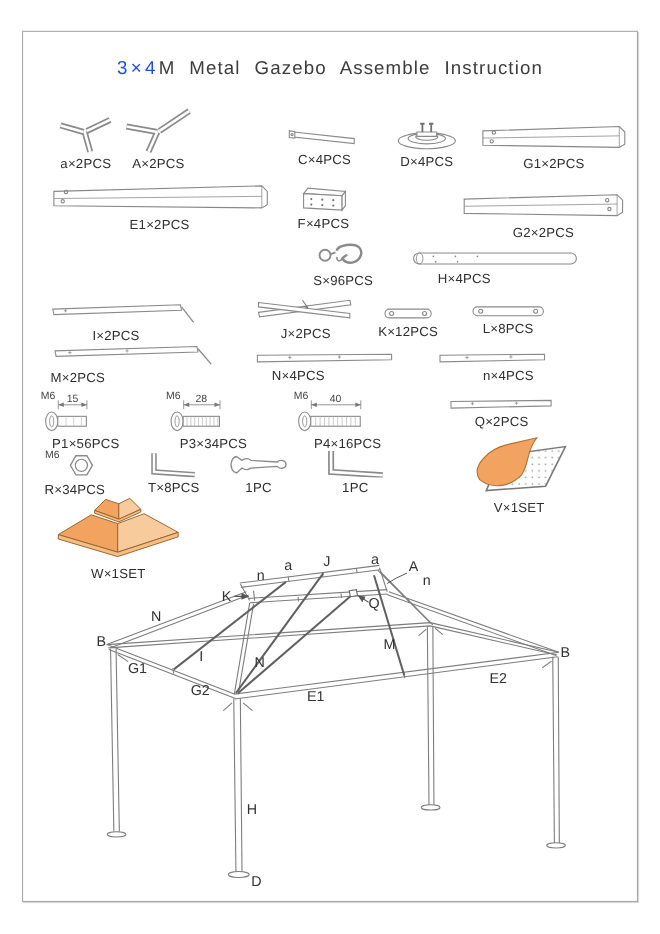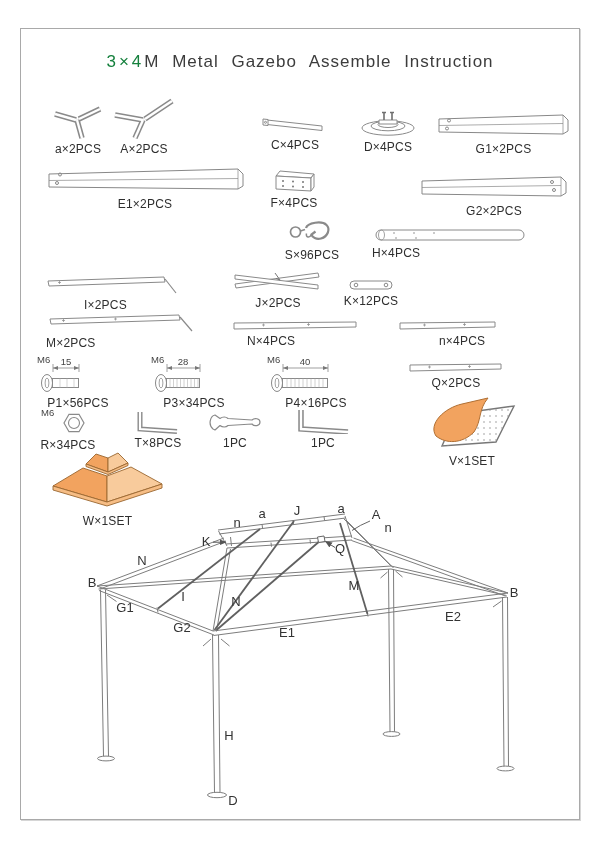--- a/index.html
+++ b/index.html
@@ -2,21 +2,21 @@
 <html><head>
 <meta charset="utf-8">
 <style>
   html,body{margin:0;padding:0;background:#fff;}
   #page{position:relative;width:600px;height:849px;background:#fff;overflow:hidden;
         font-family:"Liberation Sans",sans-serif;}
   #frame{position:absolute;left:20px;top:28px;width:558px;height:790px;
          border:1px solid #a9a9a9;box-shadow:1px 1px 0 #d6d6d6;}
   #title{position:absolute;left:0;top:52px;width:600px;text-align:center;
          font-size:17px;color:#3c3c3c;letter-spacing:1px;word-spacing:7px;}
-  #title .pfx{color:#15803d;letter-spacing:3px;word-spacing:0;text-align:center;}
+  #title .pfx{color:#1d4ed8;letter-spacing:3px;word-spacing:0;text-align:center;}
   .part{position:absolute;display:flex;flex-direction:column;align-items:center;}
   .plabel{font-size:12px;line-height:1.15;color:#2e2e2e;letter-spacing:.2px;
           margin-top:3px;white-space:nowrap;}
   .ls{align-self:flex-start;}
   svg{display:block;}
   svg text{font-family:"Liberation Sans",sans-serif;font-size:13px;fill:#333;}
   svg text.tiny{font-size:9.5px;fill:#444;}
 </style>
 </head>
 <body>
@@ -146,21 +146,21 @@
       <rect x="4" y="4" width="148" height="10" rx="5" fill="#fff" stroke="#8a8a8a"></rect>
       <ellipse cx="9.5" cy="9" rx="3" ry="5" fill="none" stroke="#8a8a8a" stroke-width="0.8"></ellipse>
       <g fill="#888">
           <circle cx="22" cy="7" r="0.8"></circle>
           <circle cx="42" cy="7" r="0.8"></circle>
           <circle cx="62" cy="7" r="0.8"></circle>
           <circle cx="24" cy="12" r="0.8"></circle>
           <circle cx="44" cy="12" r="0.8"></circle>
         </g>
     </svg>
-    <div class="plabel ls" style="">H×4PCS</div>
+    <div class="plabel ls" style="margin-left:26px">H×4PCS</div>
   </div>
 
   <div class="part" style="left:44px;top:274px;width:138px">
     <svg width="138" height="22" viewBox="0 0 138 22">
       <path d="M4 7 L120 3 L121 8 L5 12 Z" fill="#fff" stroke="#8a8a8a"></path>
       <path d="M121 5 L132 19" stroke="#8a8a8a" stroke-width="1.2" fill="none"></path>
       <path d="M14 8.5 h3 M15.5 7 v3" stroke="#8a8a8a" stroke-width="0.7" fill="none"></path>
     </svg>
     <div class="plabel ls" style="margin-left:40px">I×2PCS</div>
   </div>
@@ -176,20 +176,28 @@
 
   <div class="part" style="left:348px;top:278px;width:46px">
     <svg width="46" height="14" viewBox="0 0 46 14">
       <rect x="2" y="3" width="42" height="8" rx="4" fill="#fff" stroke="#8a8a8a"></rect>
       <circle cx="8" cy="7" r="1.8" stroke="#8a8a8a" fill="none"></circle>
         <circle cx="38" cy="7" r="1.8" stroke="#8a8a8a" fill="none"></circle>
     </svg>
     <div class="plabel">K×12PCS</div>
   </div>
 
+  <div class="part" style="left:428px;top:276px;width:68px">
+    <svg width="68" height="14" viewBox="0 0 68 14">
+      <rect x="2" y="3" width="64" height="8" rx="4" fill="#fff" stroke="#8a8a8a"></rect>
+      <circle cx="9" cy="7" r="1.8" stroke="#8a8a8a" fill="none"></circle>
+        <circle cx="59" cy="7" r="1.8" stroke="#8a8a8a" fill="none"></circle>
+    </svg>
+    <div class="plabel">L×8PCS</div>
+  </div>
 
   <div class="part" style="left:46px;top:312px;width:150px">
     <svg width="150" height="22" viewBox="0 0 150 22">
       <path d="M4 7 L133 3 L134 8 L5 12 Z" fill="#fff" stroke="#8a8a8a"></path>
       <path d="M134 5 L146 19" stroke="#8a8a8a" stroke-width="1.2" fill="none"></path>
       <path d="M16 8.5 h3 M17.5 7 v3 M68 7 h3 M69.5 5.5 v3" stroke="#8a8a8a" stroke-width="0.7" fill="none"></path>
     </svg>
     <div class="plabel ls" style="">M×2PCS</div>
   </div>
 

